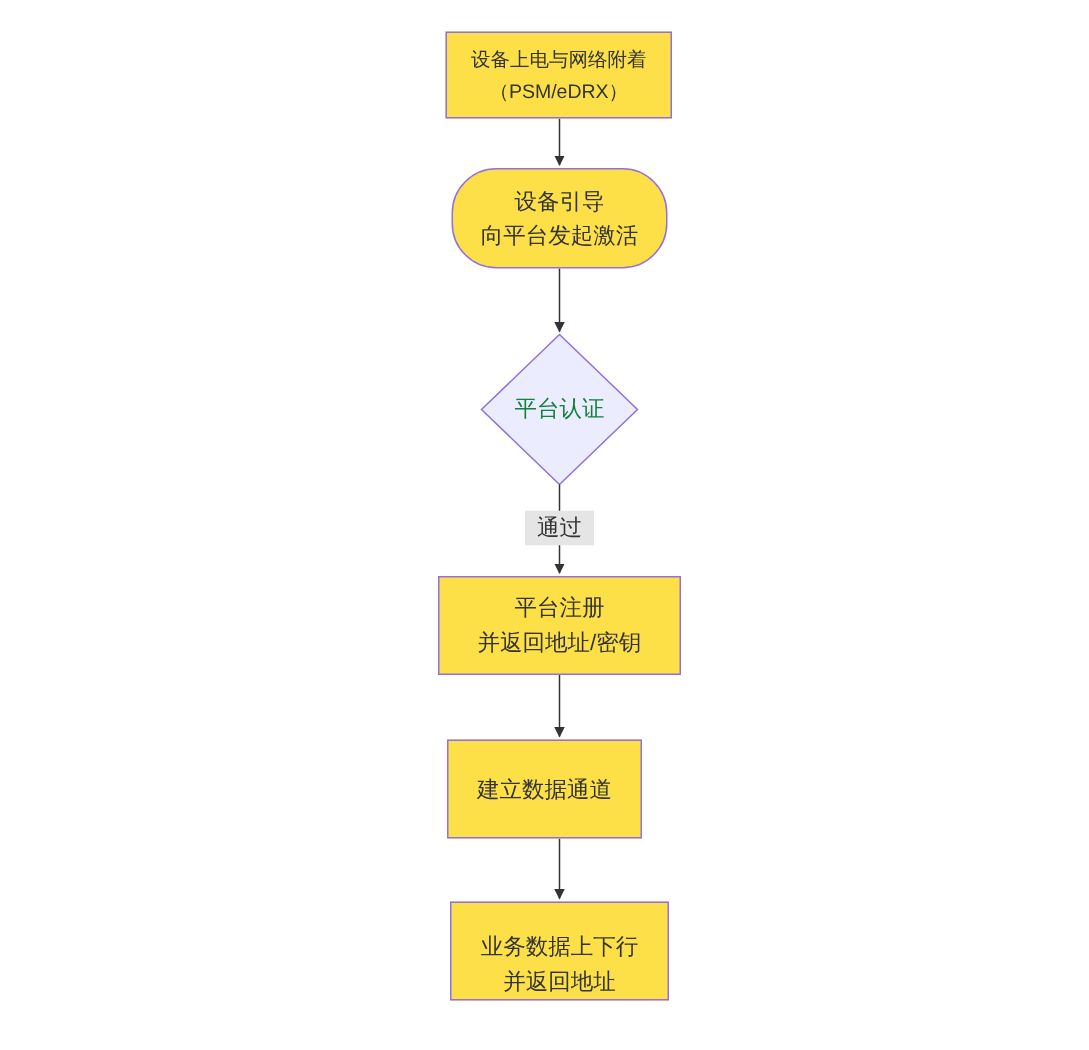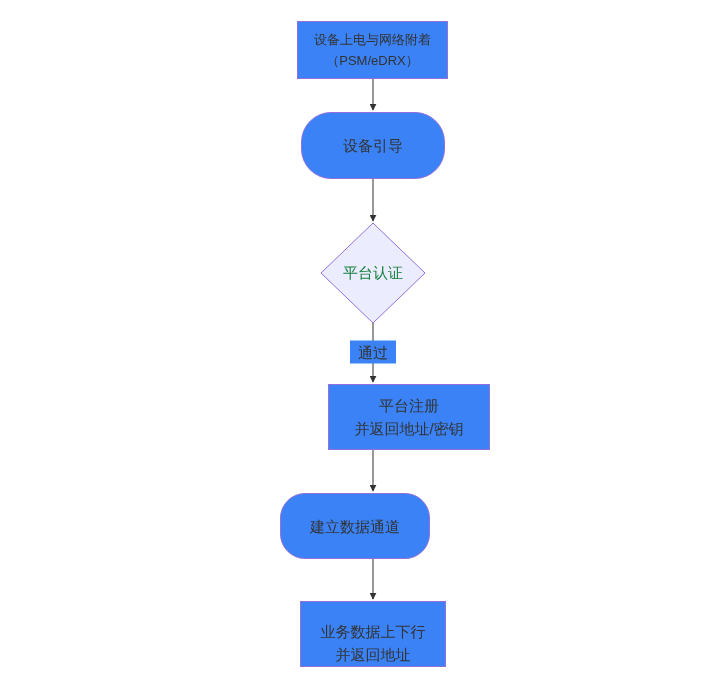--- a/index.html
+++ b/index.html
@@ -19,52 +19,52 @@
     position: absolute;
     left: 0;
     top: 0;
     width: 726px;
     height: 700px;
     pointer-events: none;
   }
   .node {
     position: absolute;
     box-sizing: border-box;
-    background: #3b82f6;
+    background: #fde047;
     border: 1px solid #9370DB;
     color: #333333;
     display: flex;
     flex-direction: column;
     align-items: center;
     justify-content: center;
     text-align: center;
     font-size: 15px;
     line-height: 23px;
   }
   .node-power {
     left: 297px; top: 21px; width: 151px; height: 58px;
     font-size: 13px; line-height: 21px;
   }
   .node-bootstrap { left: 301px; top: 112px; width: 144px; height: 67px; border-radius: 30px; }
-  .node-register  { left: 292px; top: 384px; width: 162px; height: 66px; margin-left: 36px; }
-  .node-channel   { left: 280px; top: 493px; width: 150px; height: 66px; border-radius: 25px; }
+  .node-register  { left: 292px; top: 384px; width: 162px; height: 66px; }
+  .node-channel   { left: 298px; top: 493px; width: 130px; height: 66px; }
   .node-business  { left: 300px; top: 601px; width: 146px; height: 66px; justify-content: flex-end; }
   .diamond-label {
     position: absolute;
     left: 373px; top: 273px;
     transform: translate(-50%, -50%);
     color: #15803d;
     font-size: 15px;
     white-space: nowrap;
   }
   .edge-label {
     position: absolute;
     left: 373px; top: 352px;
     transform: translate(-50%, -50%);
-    background: #3b82f6;
+    background: #e5e5e5;
     color: #333333;
     font-size: 15px;
     line-height: 19px;
     padding: 2px 8px;
     white-space: nowrap;
   }
 </style>
 </head>
 <body>
 
@@ -86,20 +86,21 @@
     <line x1="373" y1="559" x2="373" y2="599" stroke="#333333" stroke-width="1" marker-end="url(#arrowhead)"></line>
   </svg>
 
   <div class="node node-power">
     <span>设备上电与网络附着</span>
     <span>（PSM/eDRX）</span>
   </div>
 
   <div class="node node-bootstrap">
     <span>设备引导</span>
+    <span>向平台发起激活</span>
   </div>
 
   <div class="diamond-label">平台认证</div>
 
   <div class="edge-label">通过</div>
 
   <div class="node node-register">
     <span>平台注册</span>
     <span>并返回地址/密钥</span>
   </div>

